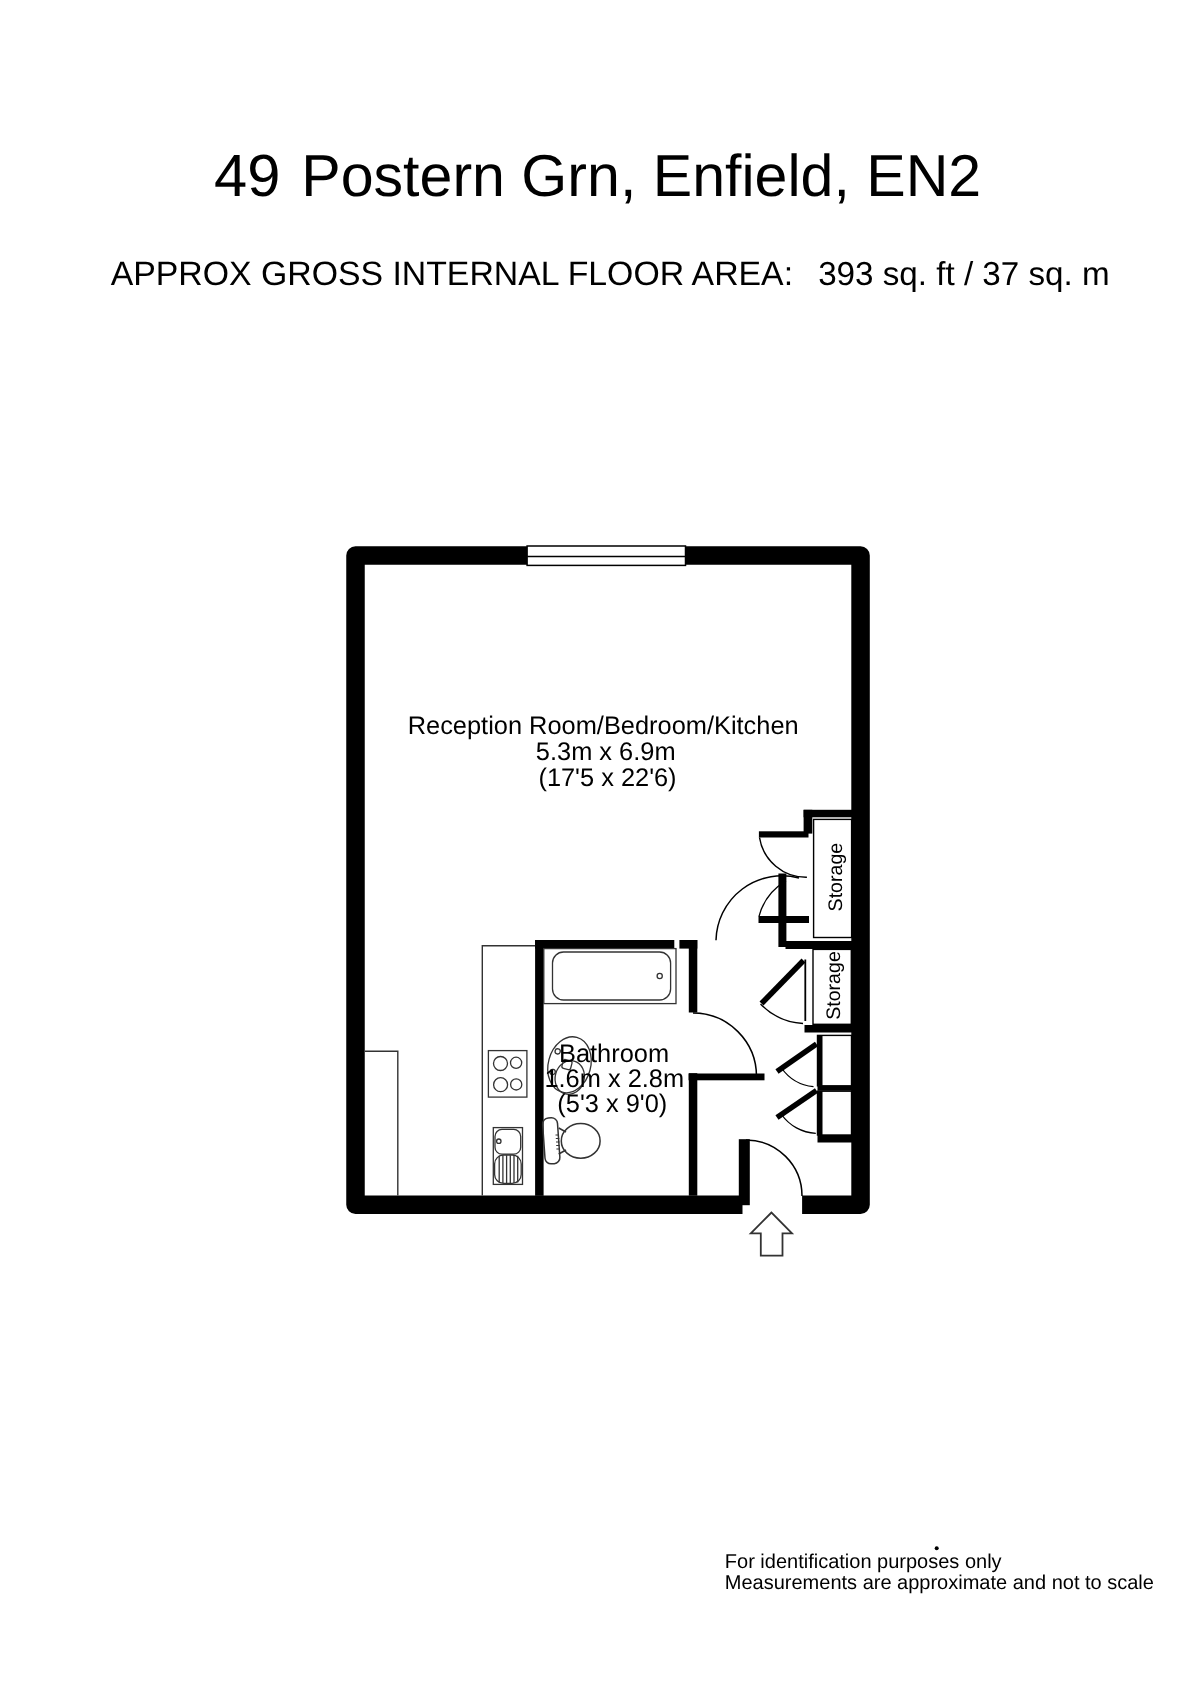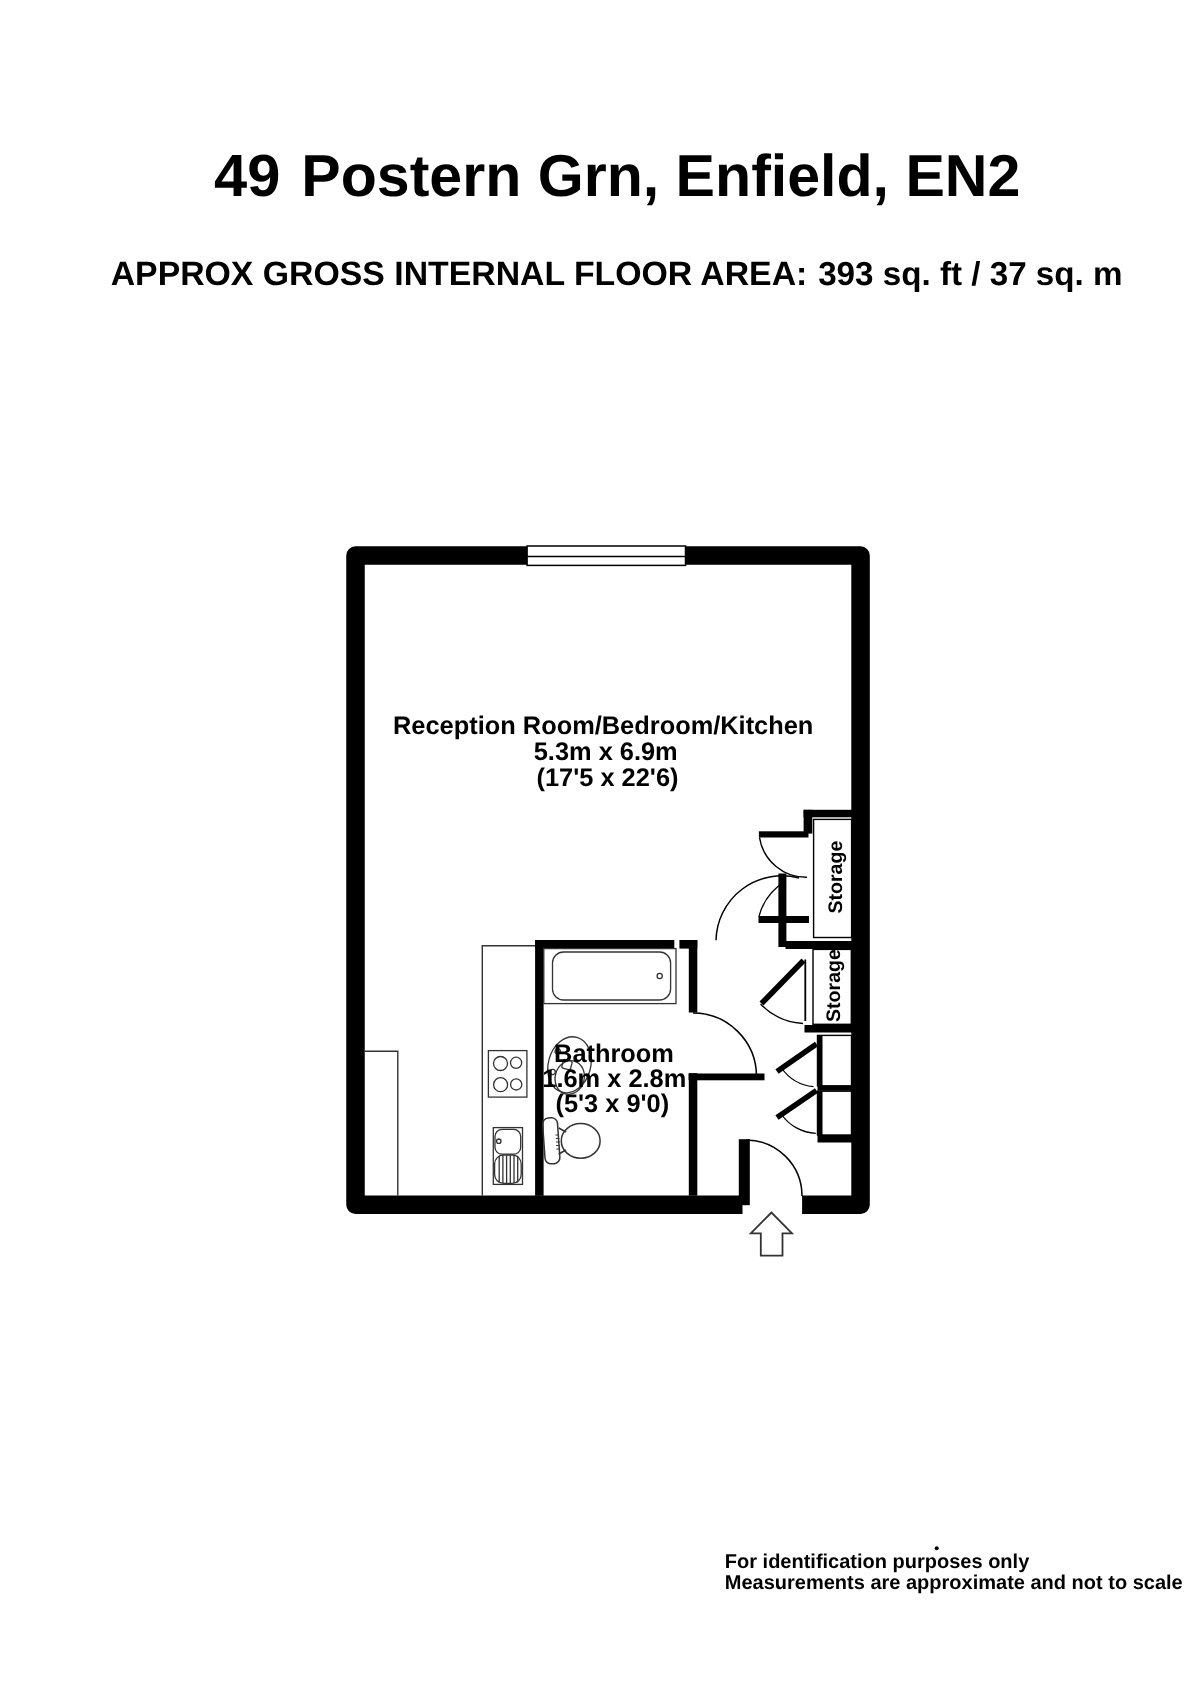--- a/index.html
+++ b/index.html
@@ -1,16 +1,16 @@
 <!DOCTYPE html>
 <html><head>
 <meta charset="utf-8">
 <style>
   html,body{margin:0;padding:0;background:#ffffff;}
-  .page{width:1200px;height:1696px;position:relative;background:#ffffff;overflow:hidden;font-weight:bold;}
+  .page{width:1200px;height:1696px;position:relative;background:#ffffff;overflow:hidden;}
   svg text{font-family:"Liberation Sans", sans-serif;fill:#000;text-rendering:geometricPrecision;}
 </style>
 </head>
 <body>
 <div class="page">
 <svg width="1200" height="1696" viewBox="0 0 1200 1696">
 
   <rect x="0" y="0" width="1200" height="1696" fill="#ffffff"></rect>
 
   <text id="t-title" x="214" y="196" font-size="59.6">49</text>

